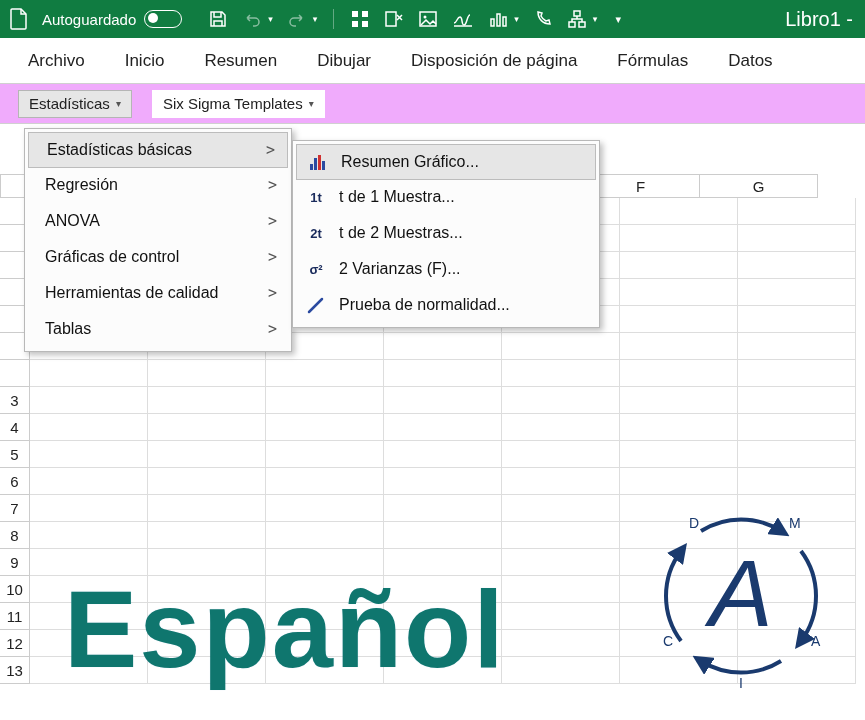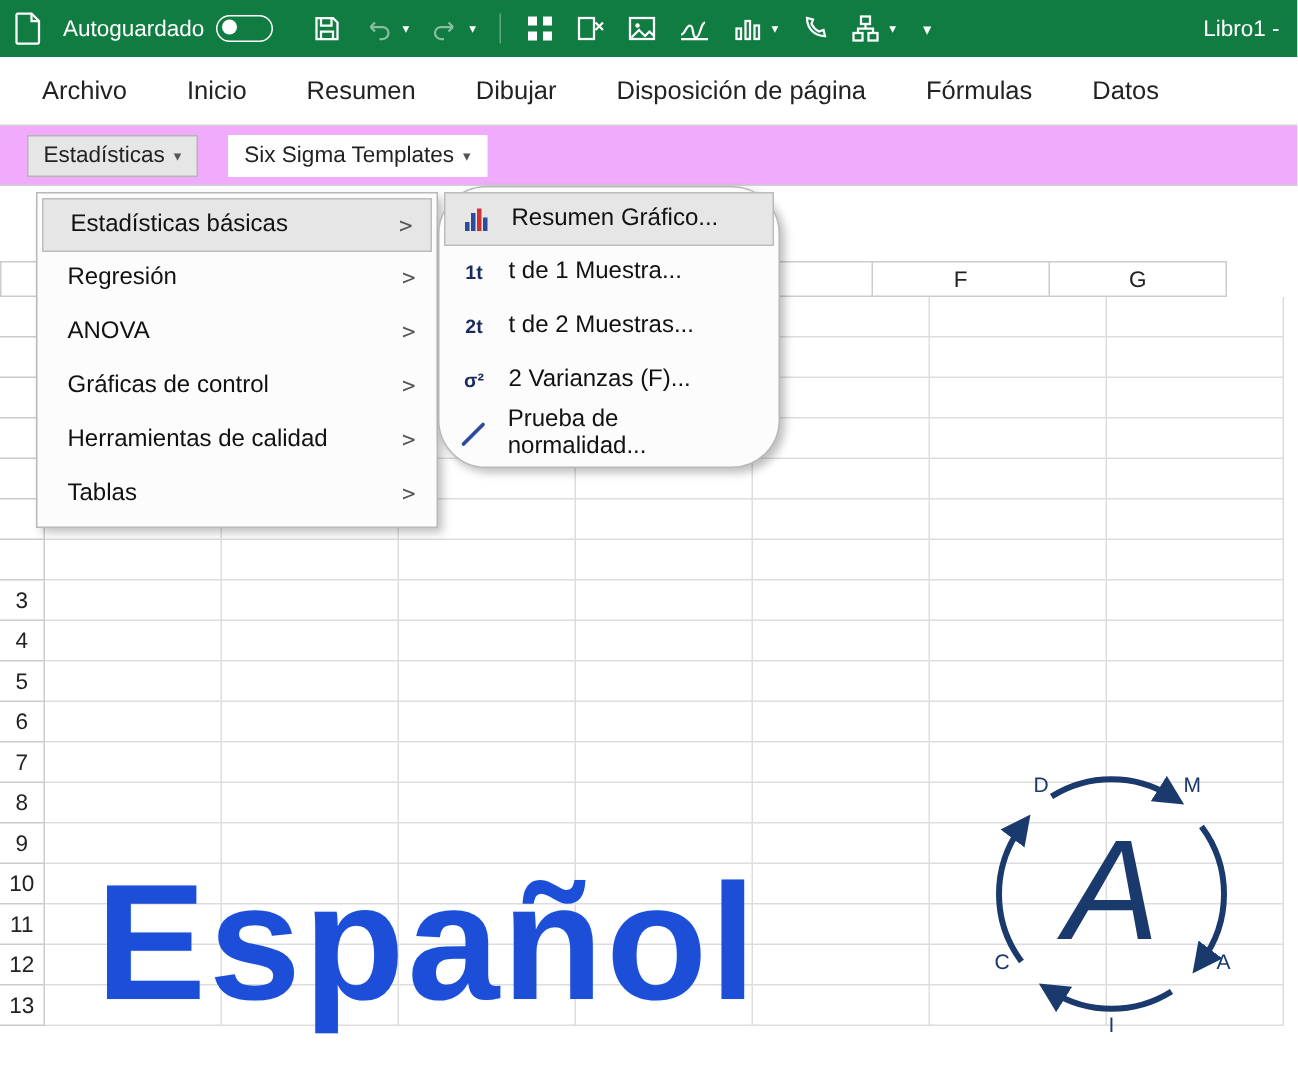--- a/index.html
+++ b/index.html
@@ -10,21 +10,21 @@
   .titlebar .doc-icon svg { display: block; }
   .autosave-wrap { display: flex; align-items: center; gap: 8px; margin-left: 2px; }
   .autosave-label { font-size: 15px; }
   .autosave-toggle { width: 38px; height: 18px; border: 1.5px solid #fff; border-radius: 10px; position: relative; }
   .autosave-toggle::after { content: ''; position: absolute; width: 10px; height: 10px; background: #fff; border-radius: 50%; top: 2px; left: 3px; }
   .qat { display: flex; align-items: center; gap: 14px; margin-left: 14px; }
   .qat-icon { color: #fff; display: flex; align-items: center; }
   .qat-icon.dim { opacity: 0.5; }
   .qat-chevron { font-size: 9px; margin-left: -8px; }
   .qat-sep { width: 1px; height: 20px; background: rgba(255,255,255,0.35); margin: 0 2px; }
-  .titlebar .doctitle { margin-left: auto; font-size: 15px; padding-right: 4px; }
+  .titlebar .doctitle { margin-left: auto; font-size: 20px; padding-right: 4px; }
 
   
   .ribbon-tabs { height: 46px; background: #fff; display: flex; align-items: center; padding: 0 28px; gap: 40px; border-bottom: 1px solid #d0d0d0; }
   .ribbon-tab { font-size: 17px; color: #222; cursor: pointer; }
 
   
   .addin-row { height: 40px; background: #f0abfc; display: flex; align-items: center; padding: 0 18px; gap: 20px; border-bottom: 1px solid #d0d0d0; }
   .addin-btn { height: 28px; padding: 0 10px; font-size: 15px; color: #222; display: flex; align-items: center; gap: 6px; border: 1px solid transparent; cursor: pointer; background: #fff; }
   .addin-btn.active { background: #e6e6e6; border: 1px solid #b5b5b5; }
   .caret-down { font-size: 10px; color: #555; }
@@ -36,26 +36,26 @@
   .cells { position: absolute; left: 30px; top: 198px; right: 0; }
   .cell-row { display: flex; height: 27px; }
   .cell { width: 118px; border-right: 1px solid #ddd; border-bottom: 1px solid #ddd; }
 
   
   .menu { position: absolute; background: #fcfcfc; border: 1px solid #b8b8b8; box-shadow: 3px 3px 6px rgba(0,0,0,0.25); padding: 4px 2px; }
   .menu1 { left: 24px; top: 128px; width: 268px; }
   .menu-item { display: flex; align-items: center; height: 36px; padding: 0 12px 0 18px; font-size: 16px; color: #111; position: relative; cursor: pointer; }
   .menu-item.hover { background: #e6e6e6; border: 1px solid #bcbcbc; margin: -1px 1px; }
   .menu-item .arrow { margin-left: auto; font-size: 15px; color: #555; font-family: monospace; }
-  .menu2 { left: 292px; top: 124px; width: 228px; border-radius: 32px; }
+  .menu2 { left: 292px; top: 140px; width: 308px; }
   .menu2 .menu-item { padding-left: 10px; gap: 12px; }
   .menu2 .m-icon { width: 22px; height: 22px; display: flex; align-items: center; justify-content: center; font-size: 13px; font-weight: bold; color: #1a2b5c; }
 
   
-  .watermark { position: absolute; left: 64px; bottom: 36px; font-size: 110px; font-weight: 700; color: #1d4ed8; letter-spacing: 2px; font-family: 'Segoe UI', Arial, sans-serif; line-height: 1; text-shadow: 0 0 1px rgba(91,155,213,0.3); }
+  .watermark { position: absolute; left: 64px; bottom: 36px; font-size: 110px; font-weight: 700; color: #0f766e; letter-spacing: 2px; font-family: 'Segoe UI', Arial, sans-serif; line-height: 1; text-shadow: 0 0 1px rgba(91,155,213,0.3); }
   .badge { position: absolute; right: 24px; bottom: 24px; width: 200px; height: 200px; }
   .badge svg { width: 100%; height: 100%; }
 </style>
 </head>
 <body>
 
 <div class="titlebar">
   <span class="doc-icon">
     <svg width="20" height="22" viewBox="0 0 20 22">
         <path d="M4 1h9l5 5v14a1 1 0 0 1-1 1H4a1 1 0 0 1-1-1V2a1 1 0 0 1 1-1z" fill="none" stroke="#fff" stroke-width="1.5"></path>

